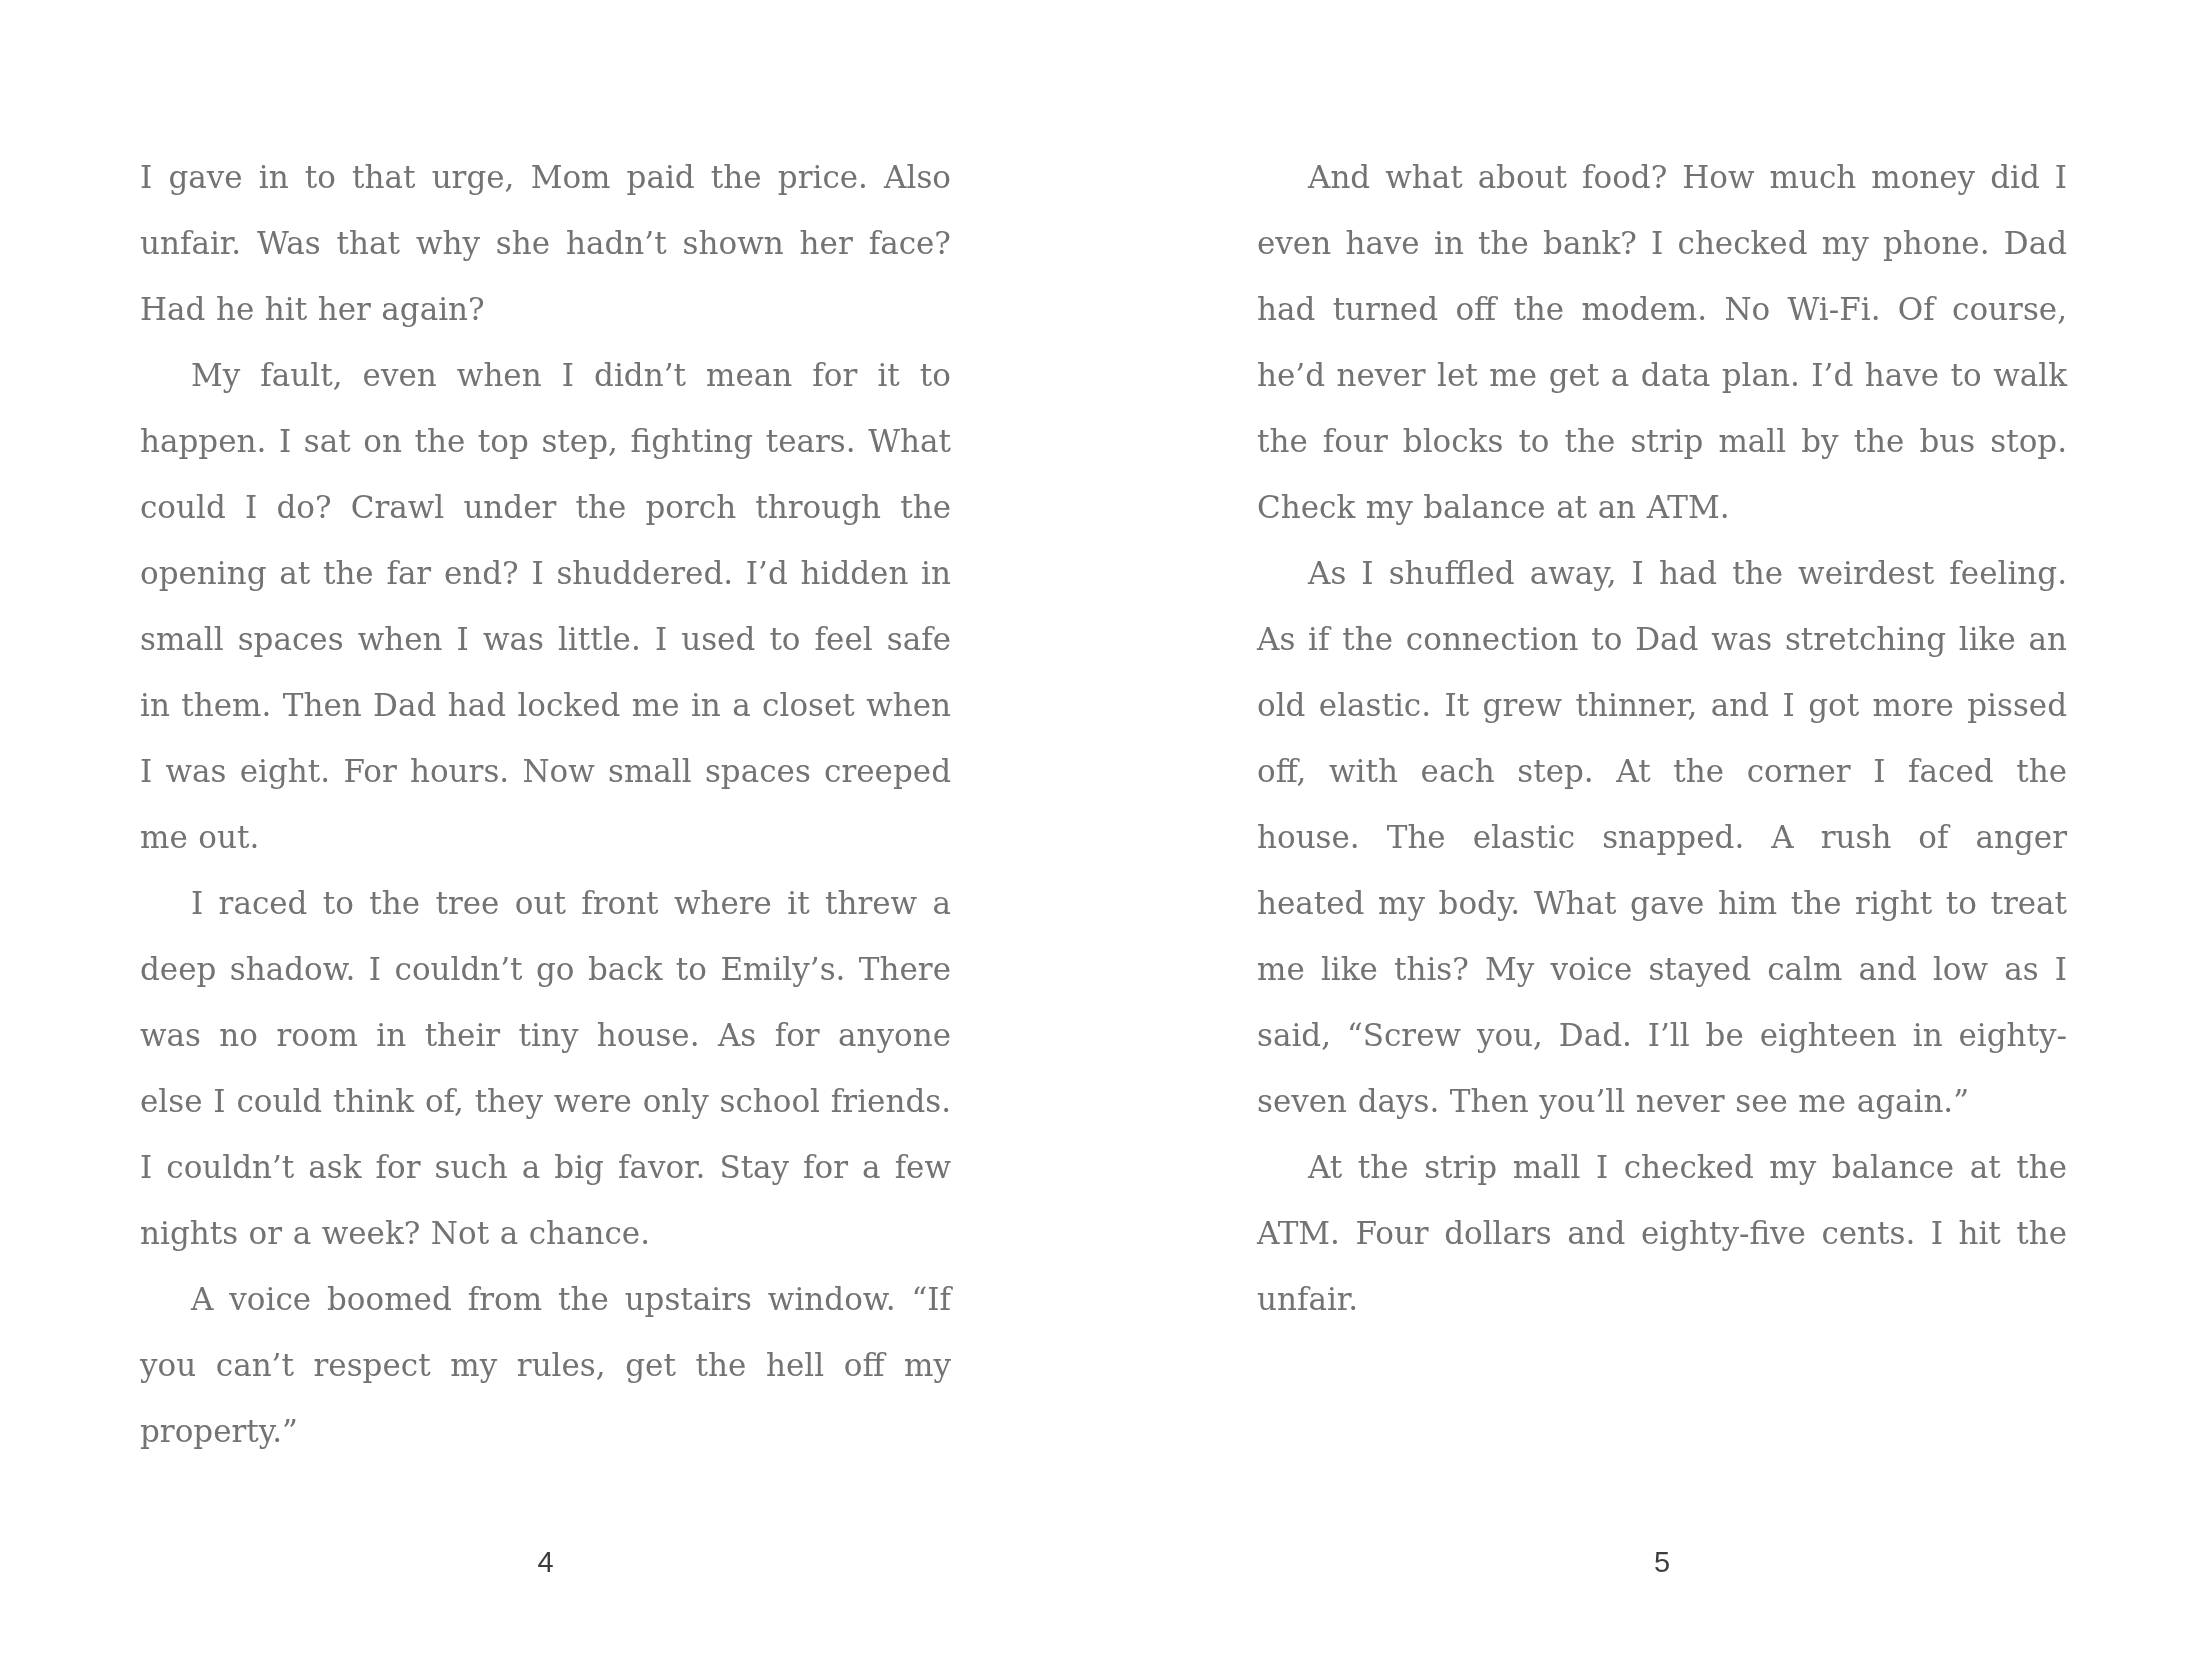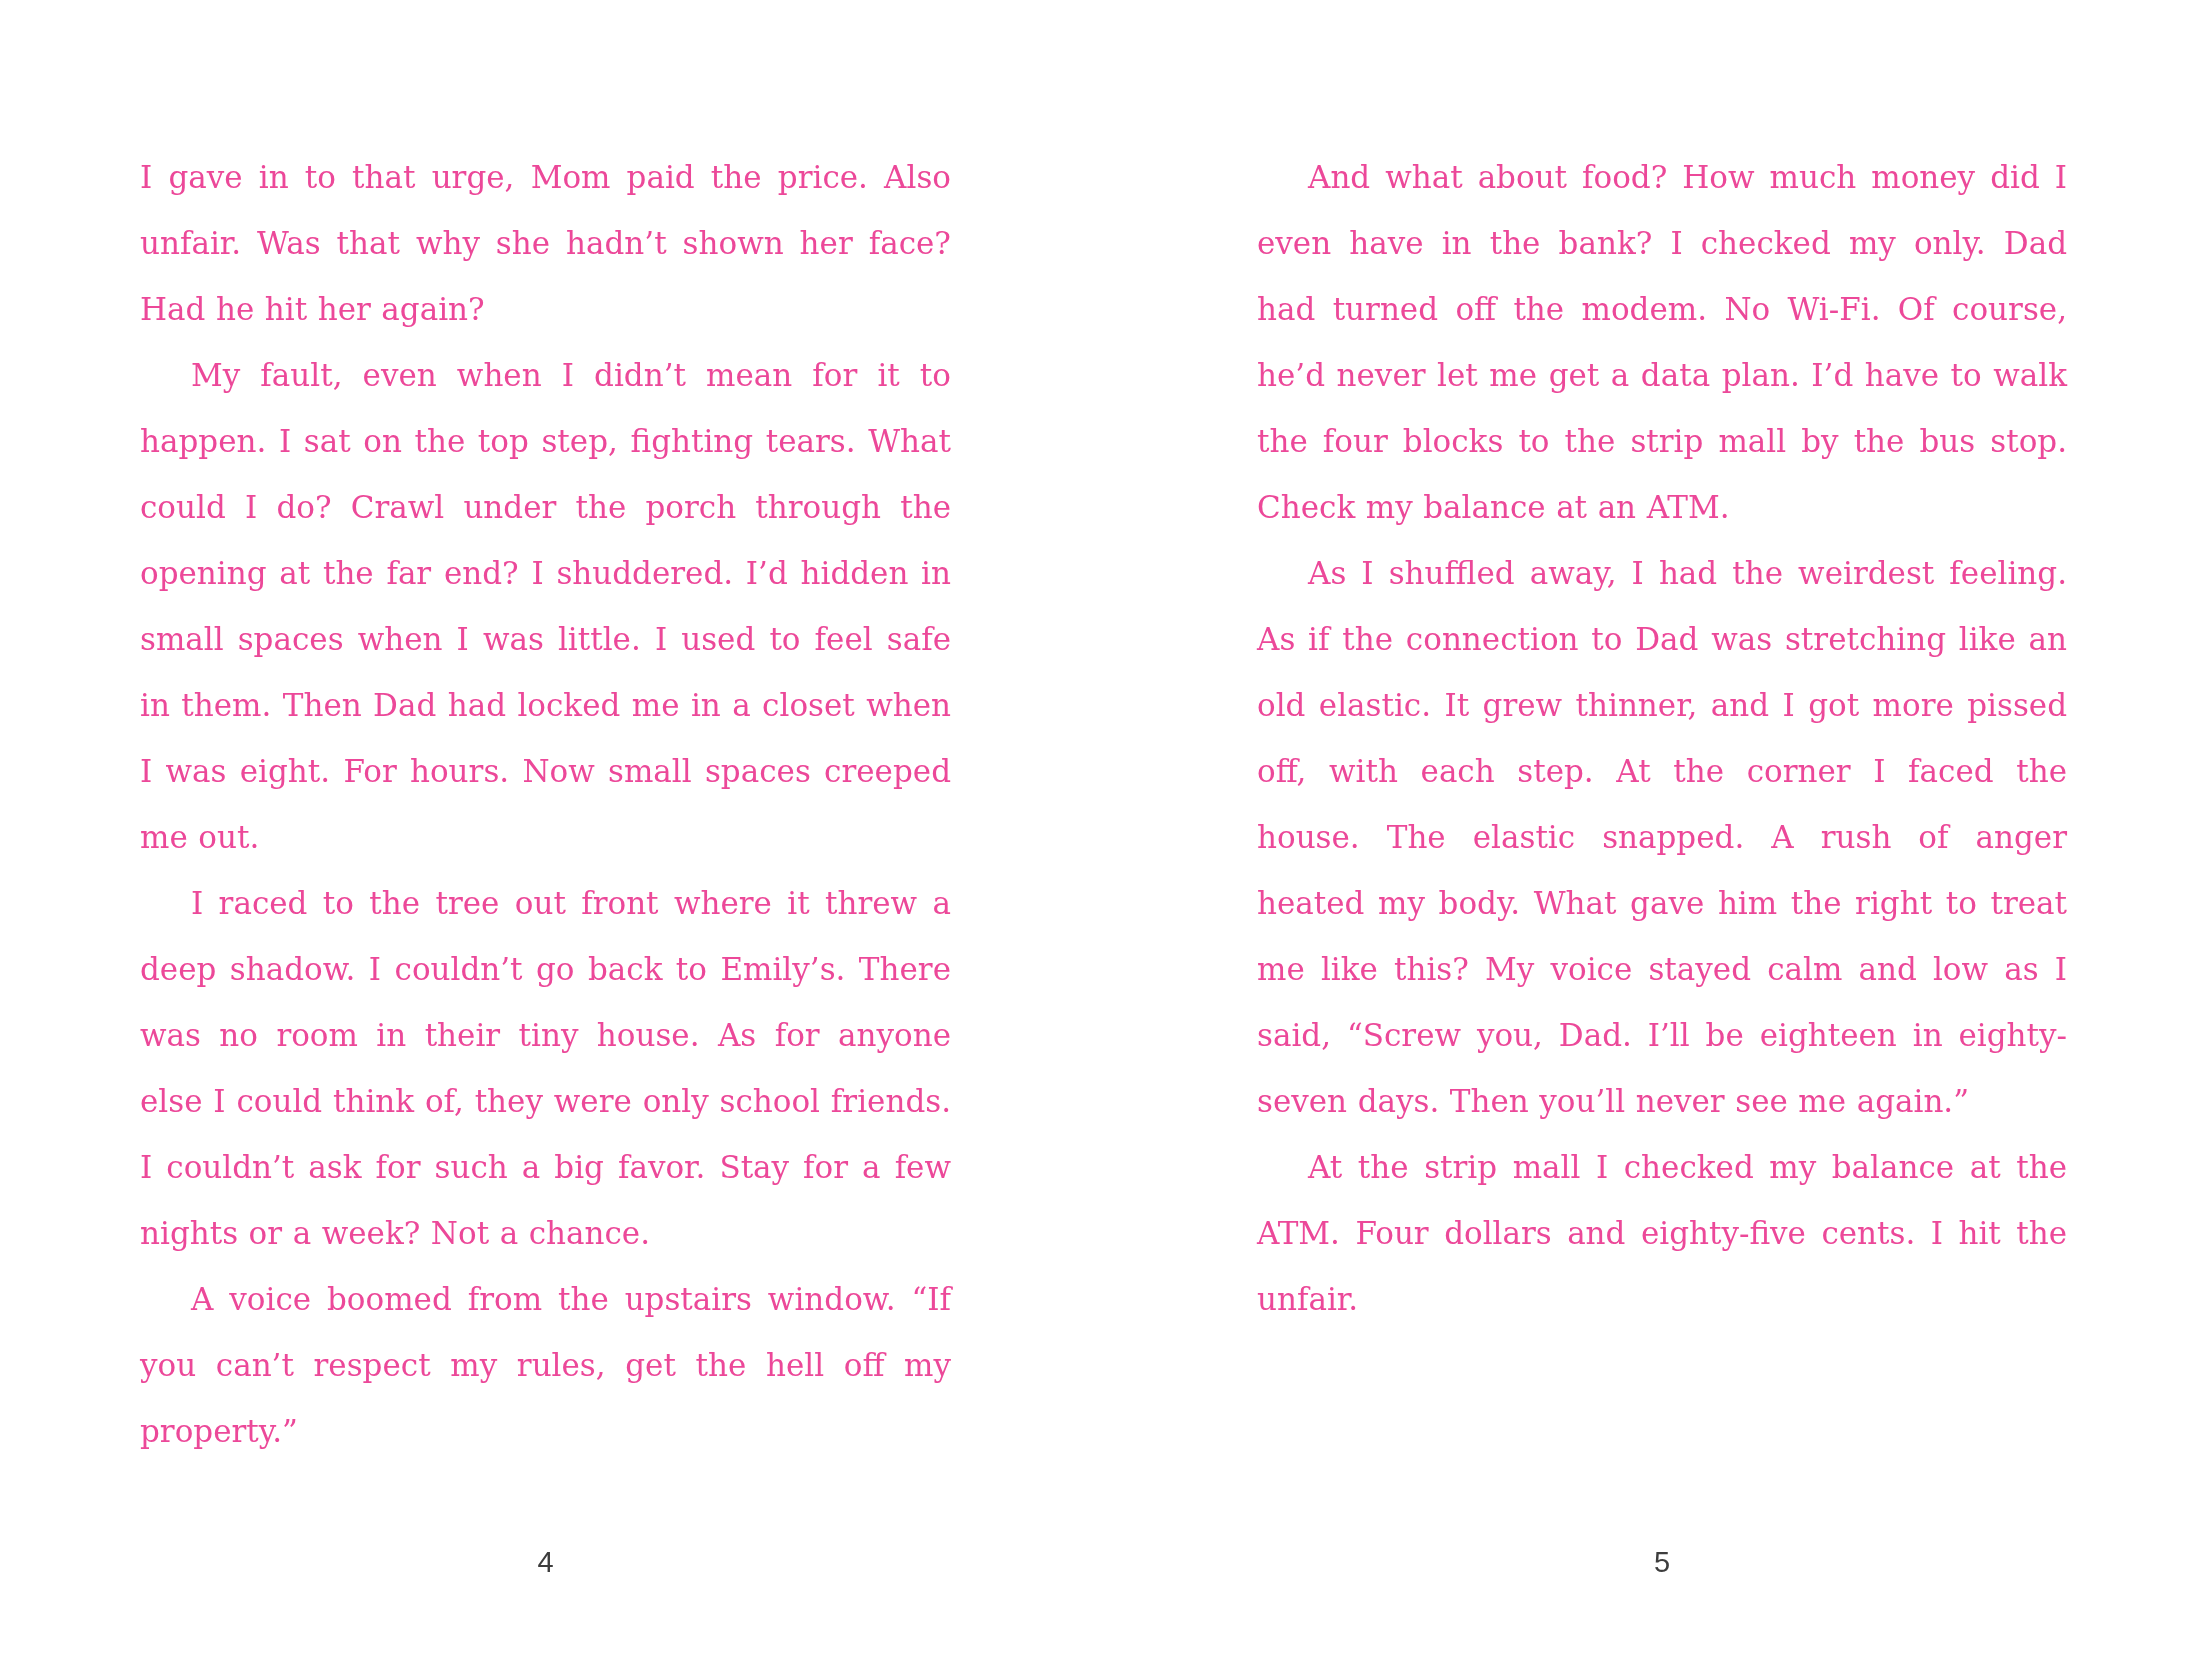--- a/index.html
+++ b/index.html
@@ -28,21 +28,21 @@
     top: 144px;
   }
   .page-left  .text-block { left: 140px;  width: 811px; }
   .page-right .text-block { left: 154px;  width: 810px; }
 
   .para {
     margin: 0;
     font-family: "DejaVu Serif", serif;
     font-size: 31px;
     line-height: 66px;
-    color: #ec4899;
+    color: #737373;
     text-align: justify;
     text-indent: 51px;
     word-spacing: 0.7px;
   }
   .para.no-indent { text-indent: 0; }
 
   .folio {
     position: absolute;
     top: 1548px;
     font-family: "Liberation Sans", sans-serif;
@@ -64,21 +64,21 @@
       <p class="para no-indent">I gave in to that urge, Mom paid the price. Also unfair. Was that why she hadn’t shown her face? Had he hit her again?</p>
       <p class="para">My fault, even when I didn’t mean for it to happen. I sat on the top step, fighting tears. What could I do? Crawl under the porch through the opening at the far end? I shuddered. I’d hidden in small spaces when I was little. I used to feel safe in them. Then Dad had locked me in a closet when I was eight. For hours. Now small spaces creeped me out.</p>
       <p class="para">I raced to the tree out front where it threw a deep shadow. I couldn’t go back to Emily’s. There was no room in their tiny house. As for anyone else I could think of, they were only school friends. I couldn’t ask for such a big favor. Stay for a few nights or a week? Not a chance.</p>
       <p class="para">A voice boomed from the upstairs window. “If you can’t respect my rules, get the hell off my property.”</p>
     </div>
     <div class="folio">4</div>
   </section>
 
   <section class="page page-right">
     <div class="text-block">
-      <p class="para">And what about food? How much money did I even have in the bank? I checked my only. Dad had turned off the modem. No Wi-Fi. Of course, he’d never let me get a data plan. I’d have to walk the four blocks to the strip mall by the bus stop. Check my balance at an ATM.</p>
+      <p class="para">And what about food? How much money did I even have in the bank? I checked my phone. Dad had turned off the modem. No Wi-Fi. Of course, he’d never let me get a data plan. I’d have to walk the four blocks to the strip mall by the bus stop. Check my balance at an ATM.</p>
       <p class="para">As I shuffled away, I had the weirdest feeling. As if the connection to Dad was stretching like an old elastic. It grew thinner, and I got more pissed off, with each step. At the corner I faced the house. The elastic snapped. A rush of anger heated my body. What gave him the right to treat me like this? My voice stayed calm and low as I said, “Screw you, Dad. I’ll be eighteen in eighty-seven days. Then you’ll never see me again.”</p>
       <p class="para">At the strip mall I checked my balance at the ATM. Four dollars and eighty-five cents. I hit the unfair.</p>
     </div>
     <div class="folio">5</div>
   </section>
 
 </div>
 
 
 </body></html>

